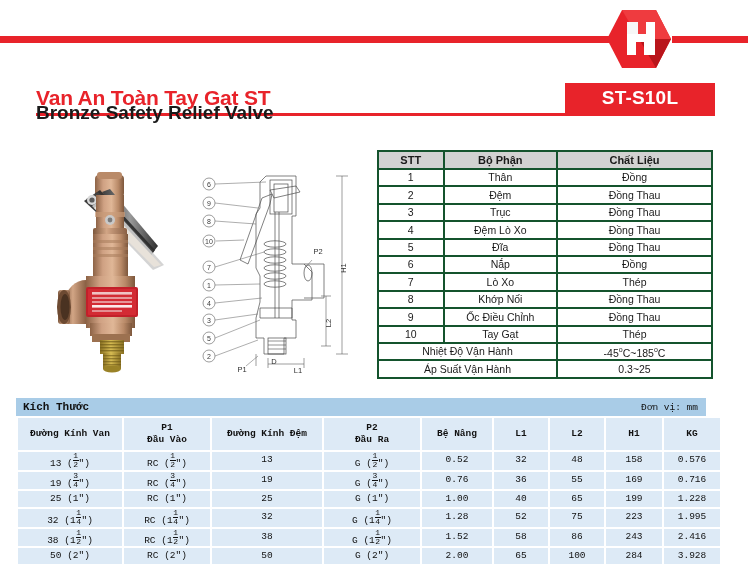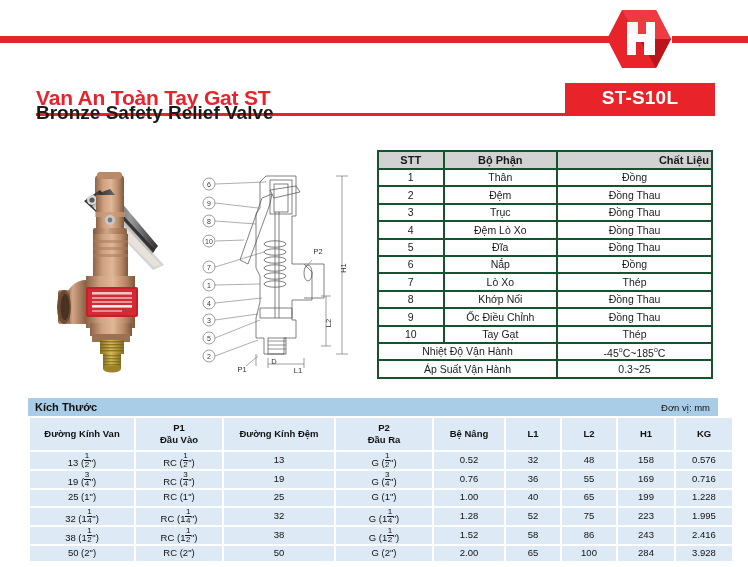--- a/index.html
+++ b/index.html
@@ -62,25 +62,25 @@
     white-space: nowrap;
   }
   .mat-table thead th {
     background: #d2d2d2;
     font-weight: bold;
     font-size: 11px;
     height: 18px;
   }
   .mat-table .c-stt { width: 66px; }
   .mat-table .c-part { width: 114px; margin-left: 13px; }
-  .mat-table .c-mat { width: 156px; text-align: right; }
+  .mat-table .c-mat { width: 156px; }
   .sup { font-size: 7px; vertical-align: super; }
 
   
-  .dim-wrap { position: absolute; left: 28px; top: 398px; width: 690px; }
+  .dim-wrap { position: absolute; left: 16px; top: 398px; width: 690px; font-family: Liberation Mono, monospace; }
   .dim-band {
     height: 18px; background: #a9cce7;
     display: flex; align-items: center; justify-content: space-between;
     padding: 0 8px 0 7px;
   }
   .dim-band .band-title { font-size: 11px; font-weight: bold; color: #111; }
   .dim-band .band-unit  { font-size: 9.5px; color: #111; margin-left: 12px; }
 
   .dim-table {
     width: 690px;

